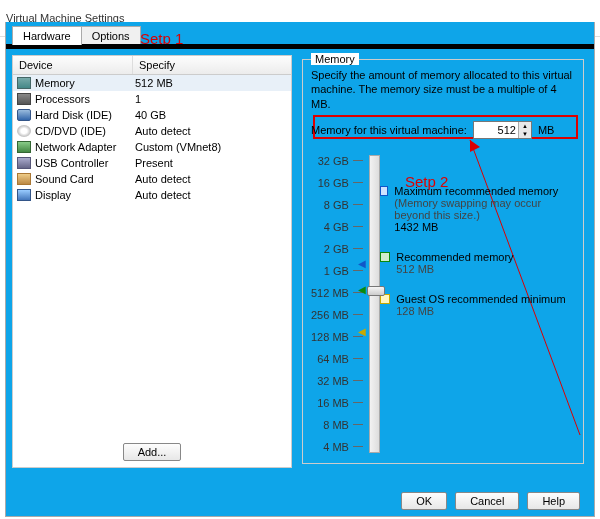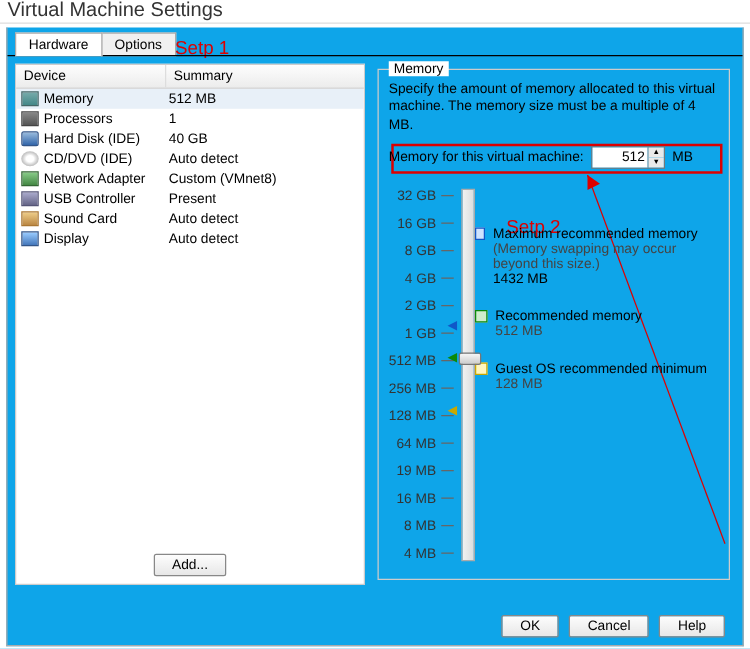--- a/index.html
+++ b/index.html
@@ -1,27 +1,27 @@
 <!DOCTYPE html>
 <html><head>
 <meta charset="utf-8">
 <style>
 * { box-sizing: border-box; margin: 0; padding: 0; font-family: "Segoe UI", Tahoma, sans-serif; font-size: 11px; }
 body { background: #fff; width: 600px; height: 519px; position: relative; color: #000; }
-.titlebar { padding: 0 6px; font-size: 16px; color: #333; border-bottom: 1px solid #ddd; }
+.titlebar { padding: 12px 6px; font-size: 11px; color: #333; border-bottom: 1px solid #ddd; }
 .dialog { position: absolute; left: 5px; top: 22px; width: 590px; height: 495px; background: #0ea5e9; border: 1px solid #aaa; border-top: none; }
 .tabs-row { padding: 4px 6px 0 6px; }
 .tabs { display: flex; }
 .tab { padding: 3px 10px; border: 1px solid #aaa; border-bottom: none; background: #fff; margin-right: -1px; cursor: pointer; }
 .tab.active { background: #fff; position: relative; z-index: 2; }
 .tab.inactive { background: #f0f0f0; }
 .step-label { color: #d00; font-size: 15px; font-weight: 400; }
 .step1 { position: absolute; left: 140px; top: 30px; }
 .step2 { position: absolute; left: 405px; top: 173px; }
-.content { display: flex; padding: 6px; gap: 6px; border-top: 1px solid #000000; margin-top: -1px; position: relative; z-index: 1; height: 430px; justify-content: center; }
+.content { display: flex; padding: 6px; gap: 6px; border-top: 5px solid #000000; margin-top: -1px; position: relative; z-index: 1; height: 430px; justify-content: center; }
 .left-panel { width: 280px; border: 1px solid #ccc; background: #fff; display: flex; flex-direction: column; }
 .list-head { display: flex; background: linear-gradient(#fdfdfd,#ececec); border-bottom: 1px solid #ccc; font-size: 11px; }
 .col1 { width: 120px; padding: 3px 6px; border-right: 1px solid #ddd; }
 .col2 { flex: 1; padding: 3px 6px; }
 .device-list { flex: 1; overflow: auto; }
 .device-row { display: flex; padding: 2px 4px; align-items: center; cursor: pointer; }
 .device-row.selected { background: #e8f0f8; }
 .dev-icon { width: 14px; height: 12px; margin-right: 4px; display: inline-block; }
 .dev-name { width: 100px; }
 .dev-summary { flex: 1; }
@@ -80,21 +80,21 @@
       <div class="tab active">Hardware</div>
       <div class="tab inactive">Options</div>
     </div>
   </div>
 
   <div class="content">
 
     <div class="left-panel">
       <div class="list-head">
         <div class="col1">Device</div>
-        <div class="col2">Summary</div>
+        <div class="col2">Specify</div>
       </div>
       <div class="device-list" id="device-list">
           <div class="device-row selected">
             <span class="dev-icon icon-mem"></span>
     <span class="dev-name">Memory</span>
     <span class="dev-summary">512 MB</span>
           </div>
           <div class="device-row">
             <span class="dev-icon icon-cpu"></span>
     <span class="dev-name">Processors</span>
@@ -189,21 +189,21 @@
               </div>
               <div class="scale-row">
                 <span>128 MB</span>
                 <span class="tick"></span>
               </div>
               <div class="scale-row">
                 <span>64 MB</span>
                 <span class="tick"></span>
               </div>
               <div class="scale-row">
-                <span>19 MB</span>
+                <span>32 MB</span>
                 <span class="tick"></span>
               </div>
               <div class="scale-row">
                 <span>16 MB</span>
                 <span class="tick"></span>
               </div>
               <div class="scale-row">
                 <span>8 MB</span>
                 <span class="tick"></span>
               </div>

